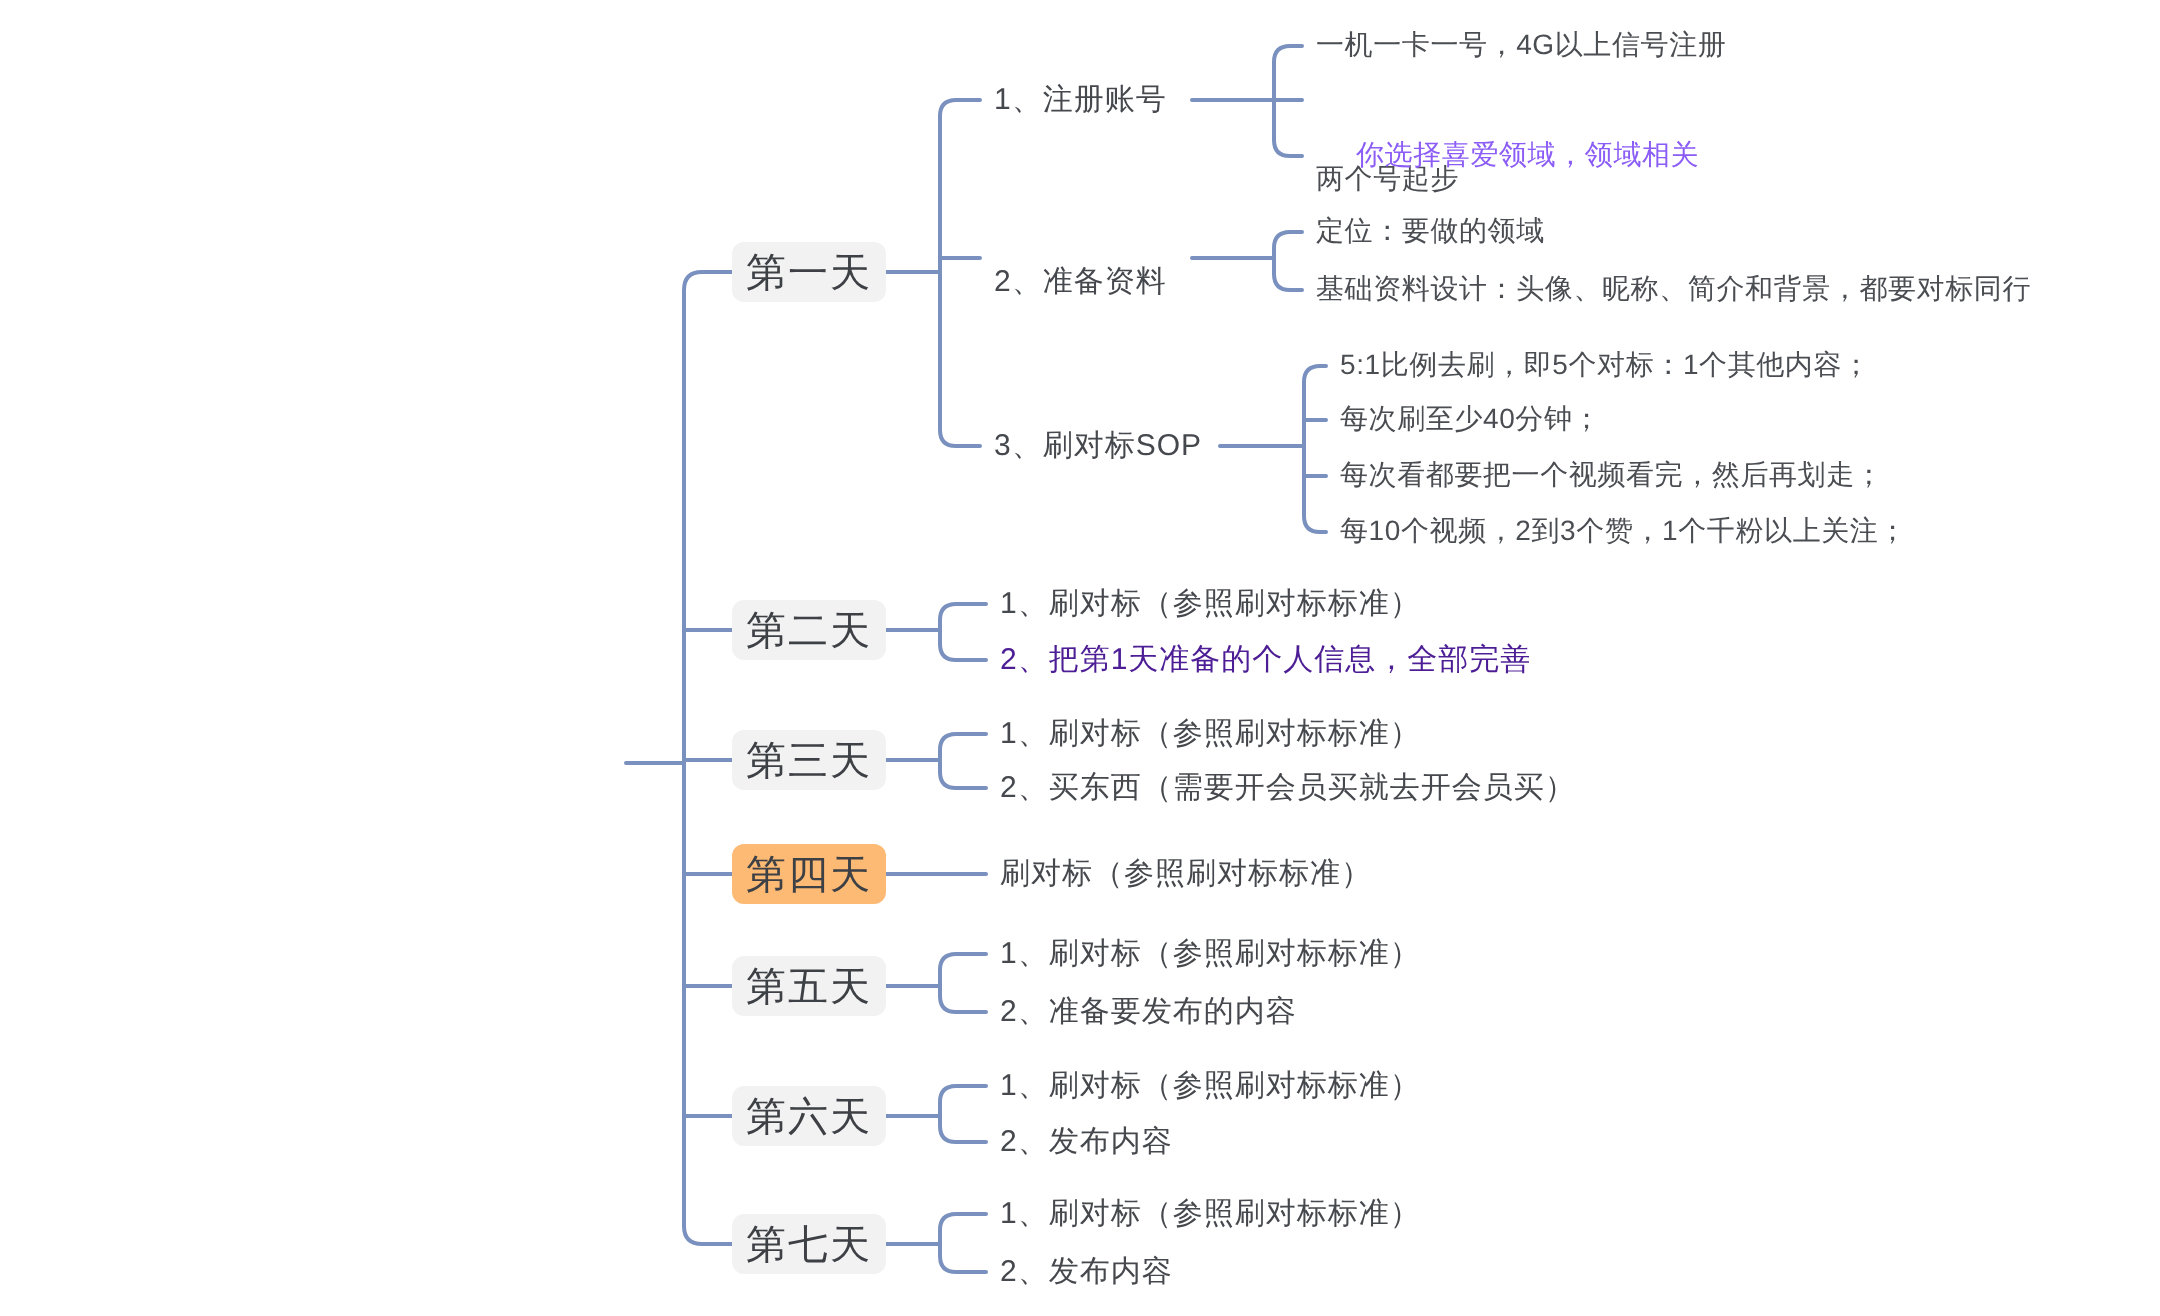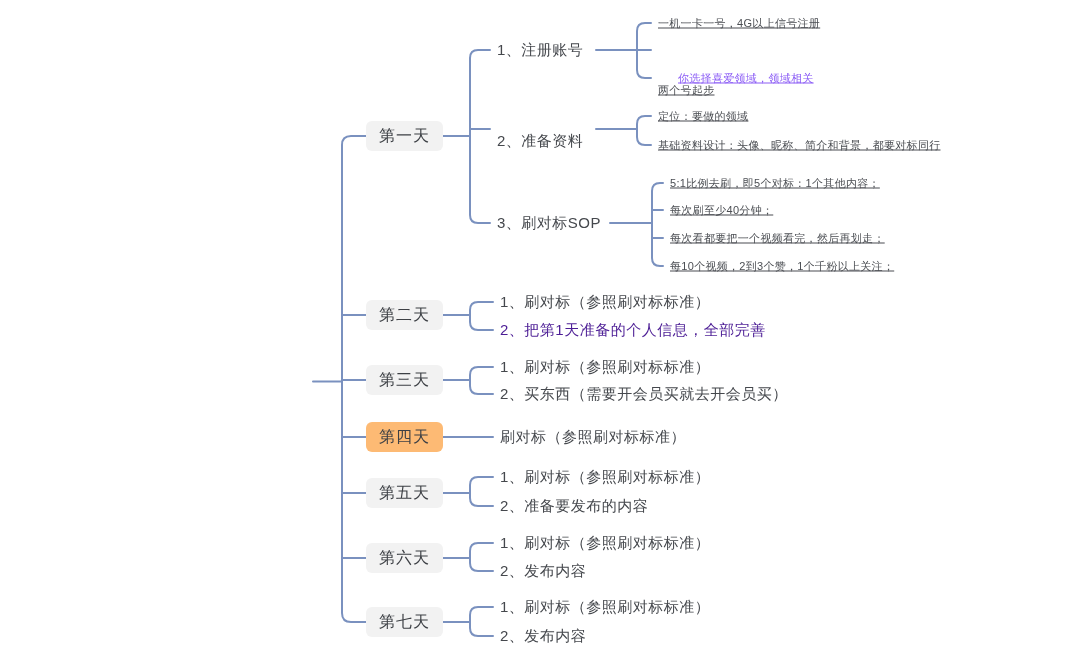--- a/index.html
+++ b/index.html
@@ -15,29 +15,29 @@
   .root{
     display:flex;align-items:center;justify-content:center;
     border-radius:10px;
     font-size:20px;font-weight:bold;letter-spacing:1px;
     box-shadow:0 2px 4px rgba(40,90,220,.25);
     cursor:pointer;
   }
   .day{
     display:flex;align-items:center;justify-content:center;
     border-radius:6px;
-    font-size:16px;letter-spacing:1px;
+    font-size:20px;letter-spacing:1px;
     cursor:pointer;
   }
   .topic{
     position:absolute;transform:translateY(-50%);
     white-space:nowrap;font-size:15px;letter-spacing:.5px;
     cursor:pointer;
   }
-  .leaf{font-size:11px;letter-spacing:.3px;text-decoration:underline;}
+  .leaf{font-size:14px;letter-spacing:.3px;}
 </style>
 </head>
 <body>
 
 <div class="canvas">
   <svg class="links" width="1080" height="658" id="links">
       <path d="M313 381.5 H342" fill="none" stroke="#7a91bf" stroke-width="2" stroke-linecap="round"></path>
       <path d="M366 136 H351 Q342 136 342 145 V613 Q342 622 351 622 H366" fill="none" stroke="#7a91bf" stroke-width="2" stroke-linecap="round"></path>
       <path d="M342 315 H366" fill="none" stroke="#7a91bf" stroke-width="2" stroke-linecap="round"></path>
       <path d="M342 380 H366" fill="none" stroke="#7a91bf" stroke-width="2" stroke-linecap="round"></path>

